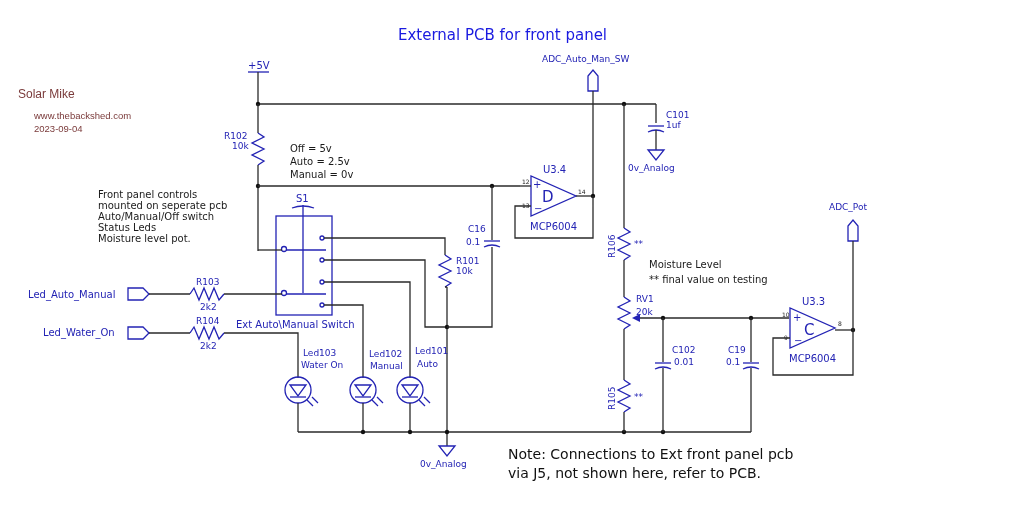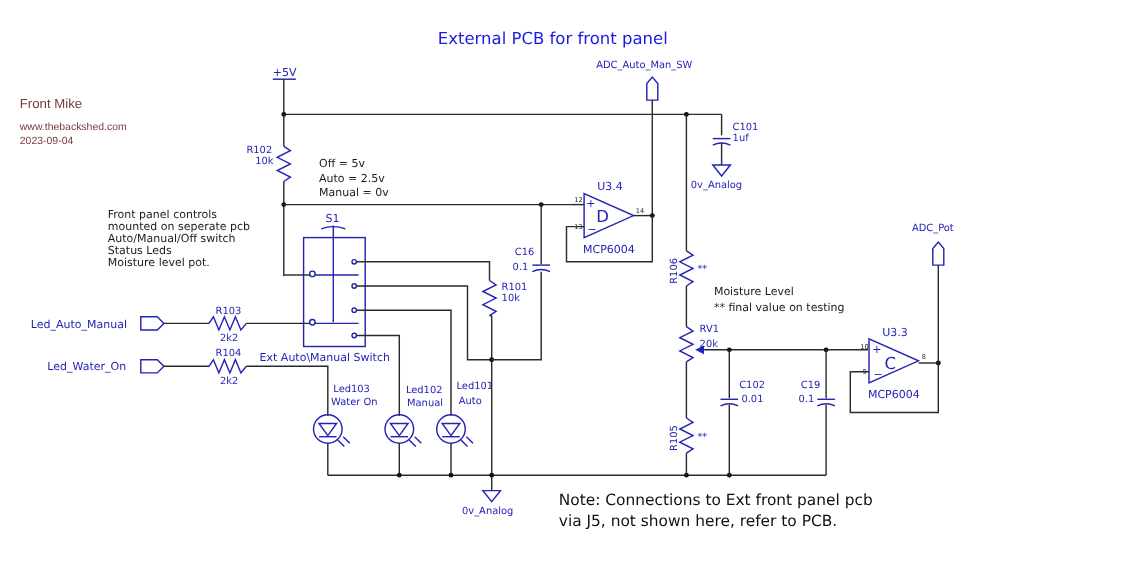--- a/index.html
+++ b/index.html
@@ -10,28 +10,28 @@
   .compfill { fill: #2323b4; stroke: none; }
   .dot { fill: #111111; }
   .lbl { fill: #2323b4; font-family: "DejaVu Sans", sans-serif; font-size: 10px; }
   .lbl-sm { fill: #2323b4; font-family: "DejaVu Sans", sans-serif; font-size: 9px; }
   .pin { fill: #222; font-family: "DejaVu Sans", sans-serif; font-size: 6px; }
   .note { fill: #1a1a1a; font-family: "DejaVu Sans", sans-serif; font-size: 10px; }
   .note-lg { fill: #111; font-family: "DejaVu Sans", sans-serif; font-size: 14px; }
   .title { fill: #1a1ae0; font-family: "DejaVu Sans", sans-serif; font-size: 15px; }
   .author { position: absolute; left: 18px; top: 87px; color: #7a3a3a; }
   .author .name { font-size: 12px; }
-  .author .sub { font-size: 9.5px; margin-top: 8px; line-height: 13px; }
+  .author .sub { font-size: 9.5px; margin-top: 8px; line-height: 13px; margin-left: 16px; }
   .oa-letter { fill: #2323b4; font-family: "DejaVu Sans", sans-serif; font-size: 15px; }
 </style>
 </head>
 <body>
 
 <div class="author">
-  <div class="name">Front Mike</div>
+  <div class="name">Solar Mike</div>
   <div class="sub">
     <div>www.thebackshed.com</div>
     <div>2023-09-04</div>
   </div>
 </div>
 
 <svg id="sch" width="1024" height="527" viewBox="0 0 1024 527">
 
   <text x="398" y="40" class="title">External PCB for front panel</text>
 

